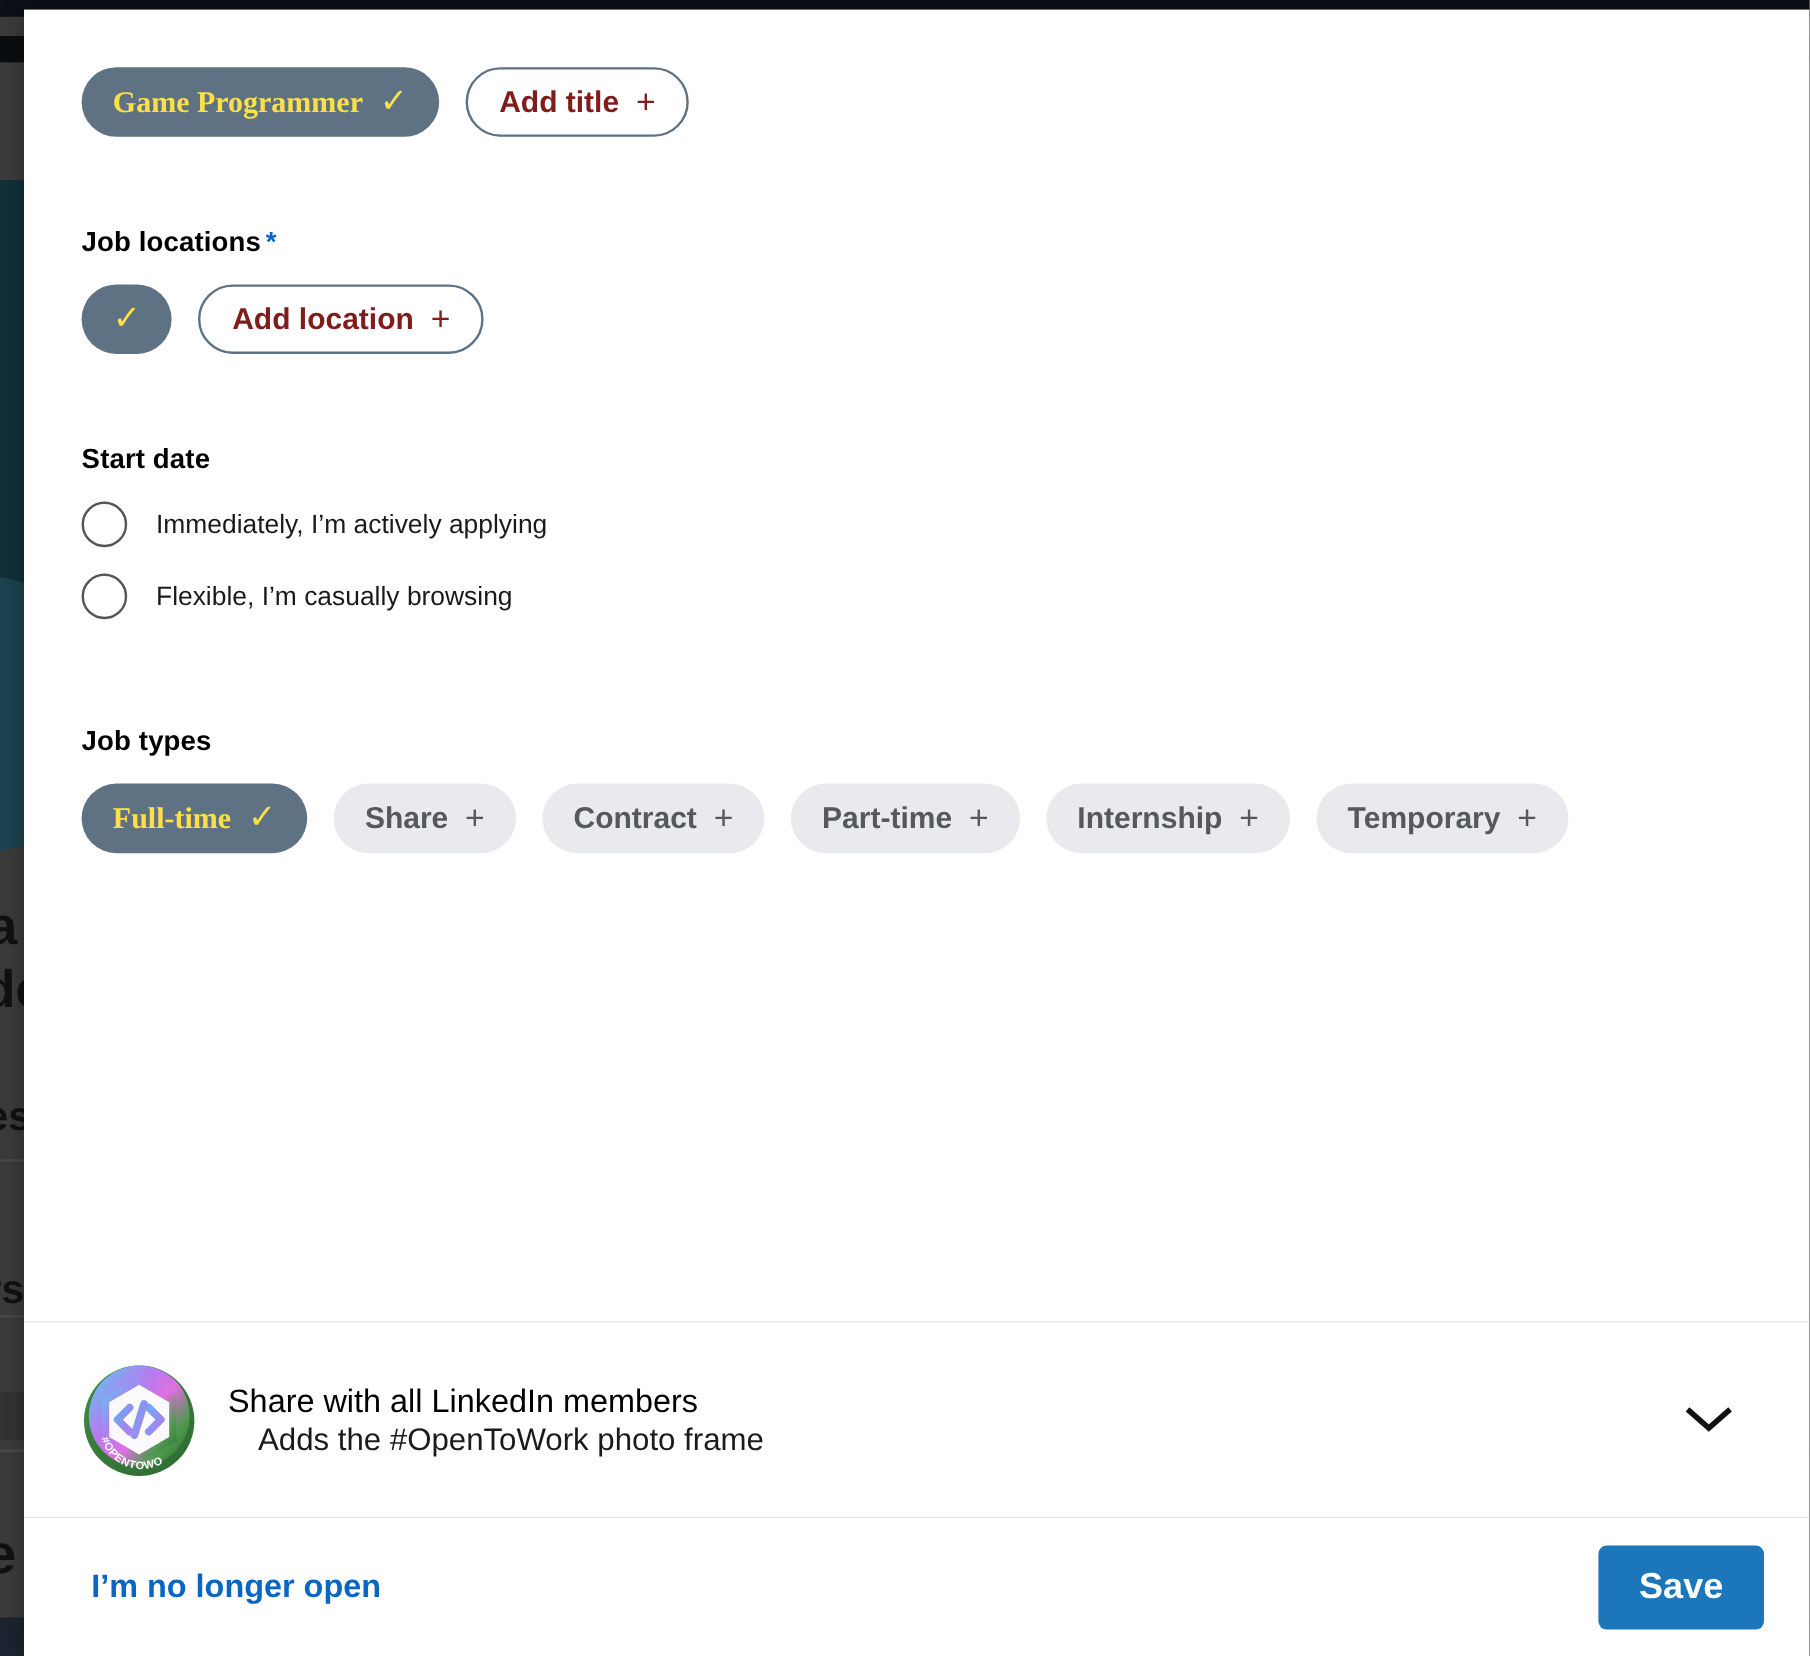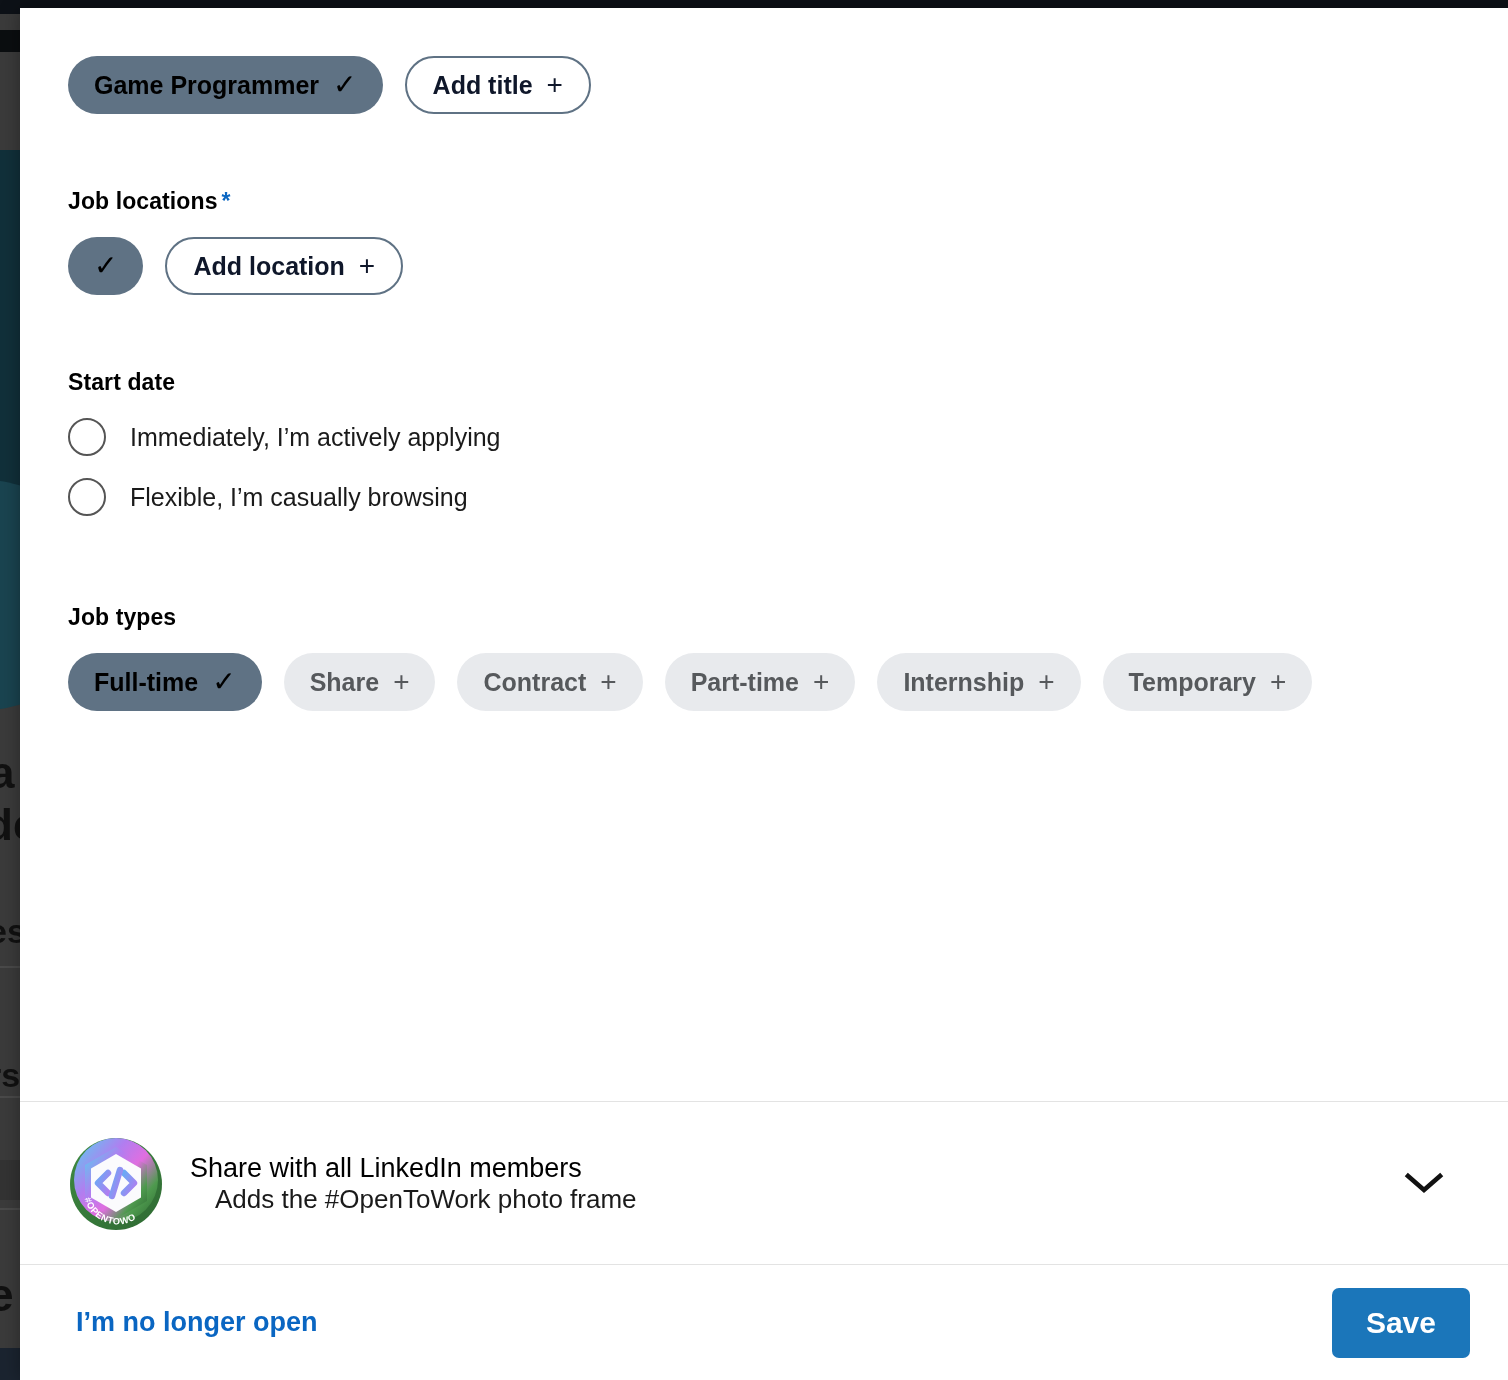--- a/index.html
+++ b/index.html
@@ -134,25 +134,26 @@
     font-size: 25px;
     font-weight: bold;
     cursor: pointer;
     white-space: nowrap;
     border: none;
     font-family: "Liberation Sans", sans-serif;
     line-height: 1;
   }
   .pill.selected {
     background: #5f7284;
-    color: #000000;
+    color: #fde047;
+    font-family: Liberation Serif, serif;
   }
   .pill.outline {
     background: #ffffff;
-    color: #0f172a;
+    color: #7f1d1d;
     border: 2px solid #5f7284;
   }
   .pill.muted {
     background: #e8eaed;
     color: #56595c;
   }
   .pill .glyph {
     font-size: 28px;
     font-weight: 400;
     display: inline-block;
@@ -172,21 +173,21 @@
     cursor: pointer;
   }
   .radio {
     width: 38px; height: 38px;
     border-radius: 50%;
     border: 2px solid #555555;
     background: #fff;
     flex: 0 0 38px;
   }
   .radio-label {
-    font-size: 25px;
+    font-size: 22px;
     color: #1a1a1a;
     font-weight: 400;
   }
 
   
   .share-section {
     border-top: 1px solid #e3e3e3;
     margin-top: 38px;
     padding: 34px 48px 32px 48px;
     display: flex;

